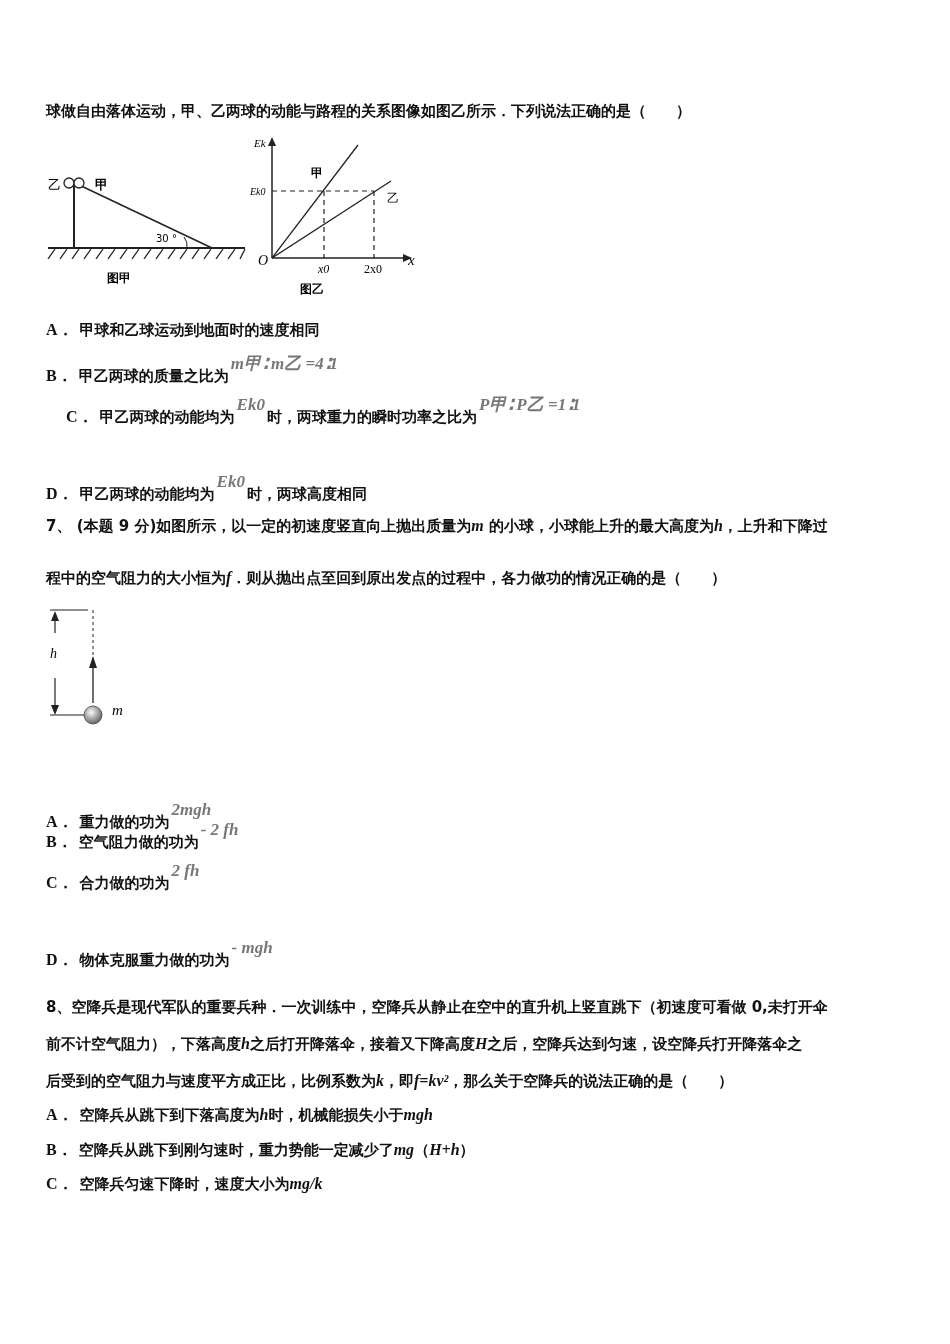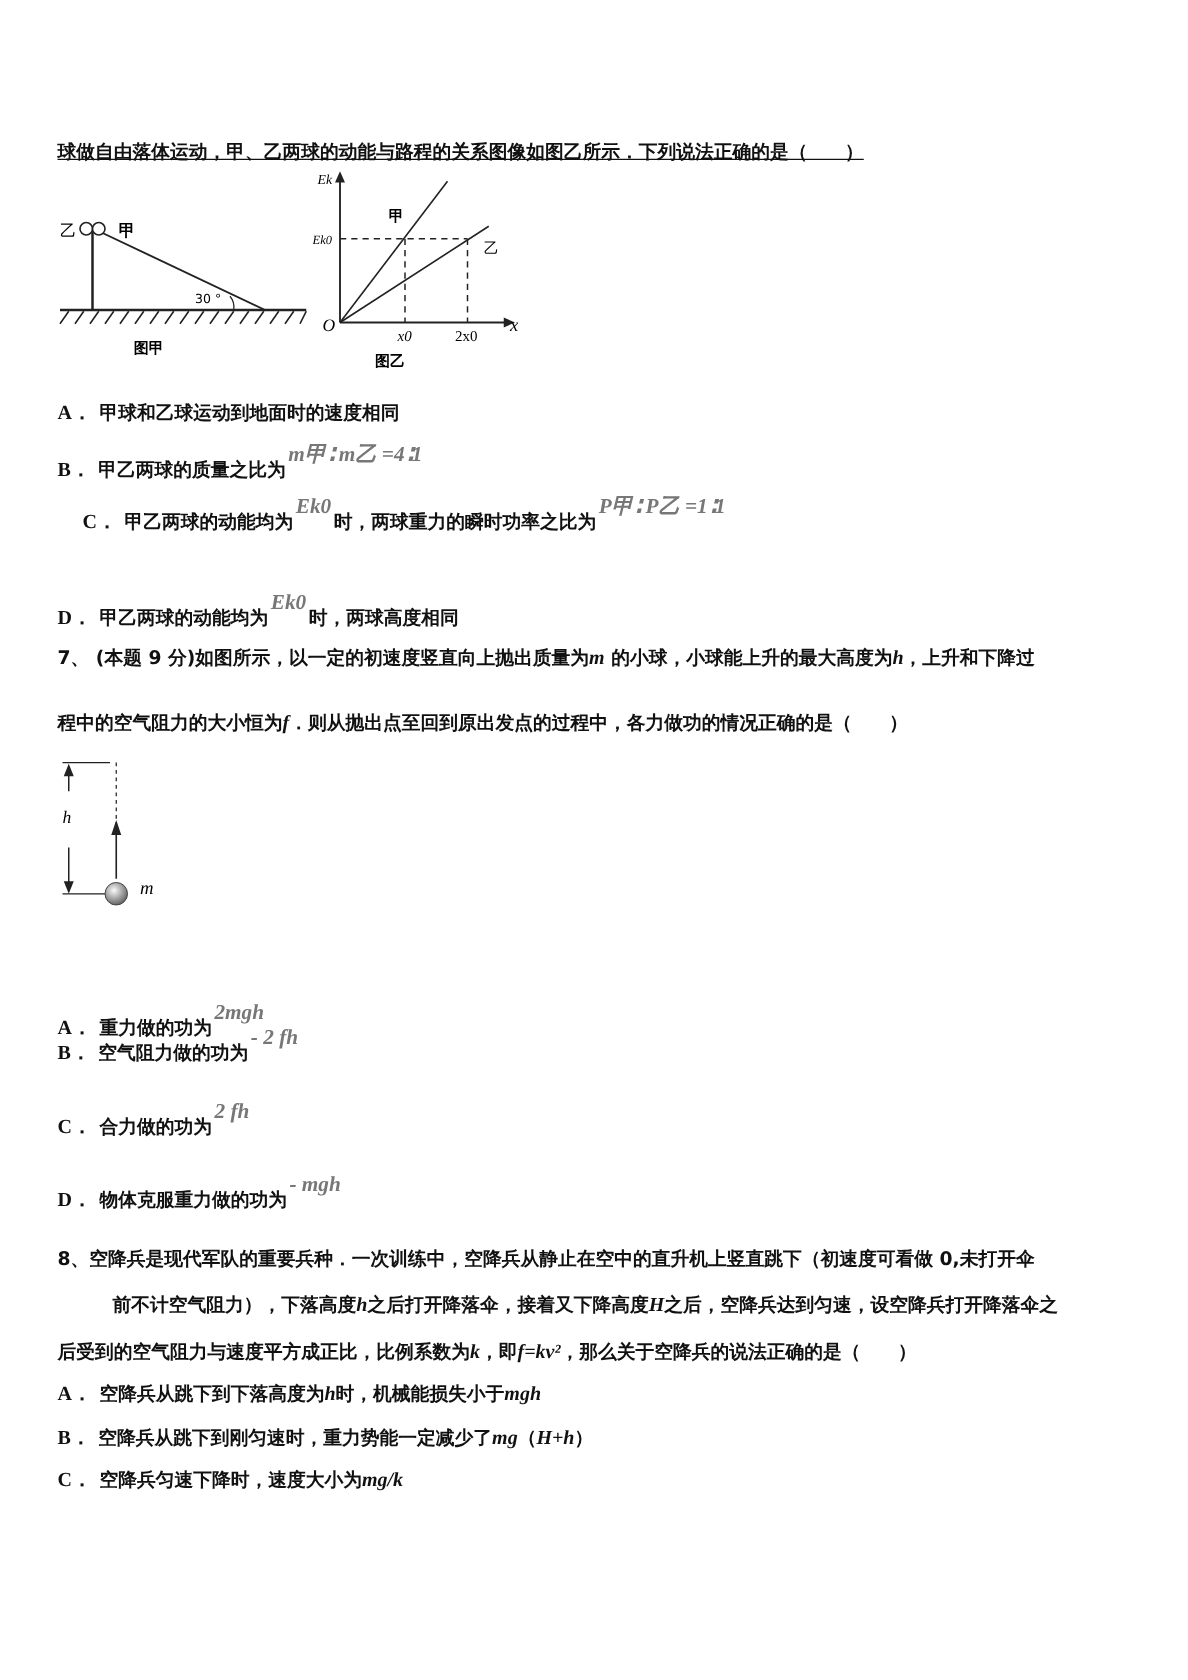--- a/index.html
+++ b/index.html
@@ -8,21 +8,21 @@
   .line { position:absolute; left:46px; font-size:15px; font-weight:bold; white-space:nowrap; line-height:20px; }
   .opt-letter { font-family:"Liberation Serif", serif; font-weight:bold; font-size:16px; margin-right:6px; }
   .math { font-family:"Liberation Serif", serif; font-style:italic; font-weight:bold; color:#777; font-size:17px;
           position:relative; top:-12px; margin:0 2px; }
   .bi { font-family:"Liberation Serif", serif; font-style:italic; font-weight:bold; font-size:16px; }
   svg { position:absolute; }
 </style>
 </head>
 <body>
 
-<div class="line" style="top:111px;text-decoration:underline;">球做自由落体运动，甲、乙两球的动能与路程的关系图像如图乙所示．下列说法正确的是（　　）</div>
+<div class="line" style="top:101px;">球做自由落体运动，甲、乙两球的动能与路程的关系图像如图乙所示．下列说法正确的是（　　）</div>
 
 <svg style="left:45px;top:170px;" width="210" height="120">
   <line x1="3" y1="78" x2="200" y2="78" stroke="#222" stroke-width="2"></line>
   <g stroke="#222" stroke-width="1.3">
     <line x1="10" y1="79" x2="3" y2="89"></line>
       <line x1="22" y1="79" x2="15" y2="89"></line>
       <line x1="34" y1="79" x2="27" y2="89"></line>
     <line x1="46" y1="79" x2="39" y2="89"></line>
       <line x1="58" y1="79" x2="51" y2="89"></line>
       <line x1="70" y1="79" x2="63" y2="89"></line>
@@ -112,29 +112,29 @@
   <text x="10" y="55" font-size="14" font-style="italic" font-family="Liberation Serif, serif">h</text>
   <text x="72" y="112" font-size="15" font-style="italic" font-family="Liberation Serif, serif">m</text>
 </svg>
 
 <div class="line" style="top:812px;">
   <span class="opt-letter">A．</span><span>重力做的功为</span><span class="math">2mgh</span>
 </div>
 <div class="line" style="top:832px;">
   <span class="opt-letter">B．</span><span>空气阻力做的功为</span><span class="math">- 2 fh</span>
 </div>
-<div class="line" style="top:891px;">
+<div class="line" style="top:873px;">
   <span class="opt-letter">C．</span><span>合力做的功为</span><span class="math">2 fh</span>
 </div>
 <div class="line" style="top:950px;">
   <span class="opt-letter">D．</span><span>物体克服重力做的功为</span><span class="math">- mgh</span>
 </div>
 
 <div class="line" style="top:997px;">8、空降兵是现代军队的重要兵种．一次训练中，空降兵从静止在空中的直升机上竖直跳下（初速度可看做 0,未打开伞</div>
-<div class="line" style="top:1034px;margin-left:44px;">
+<div class="line" style="top:1034px;">
   <span>前不计空气阻力），下落高度</span><span class="bi">h</span><span>之后打开降落伞，接着又下降高度</span><span class="bi">H</span><span>之后，空降兵达到匀速，设空降兵打开降落伞之</span>
 </div>
 <div class="line" style="top:1071px;">
   <span>后受到的空气阻力与速度平方成正比，比例系数为</span><span class="bi">k</span><span>，即</span><span class="bi">f=kv²</span><span>，那么关于空降兵的说法正确的是（　　）</span>
 </div>
 
 <div class="line" style="top:1105px;">
   <span class="opt-letter">A．</span><span>空降兵从跳下到下落高度为</span><span class="bi">h</span><span>时，机械能损失小于</span><span class="bi">mgh</span>
 </div>
 <div class="line" style="top:1140px;">

